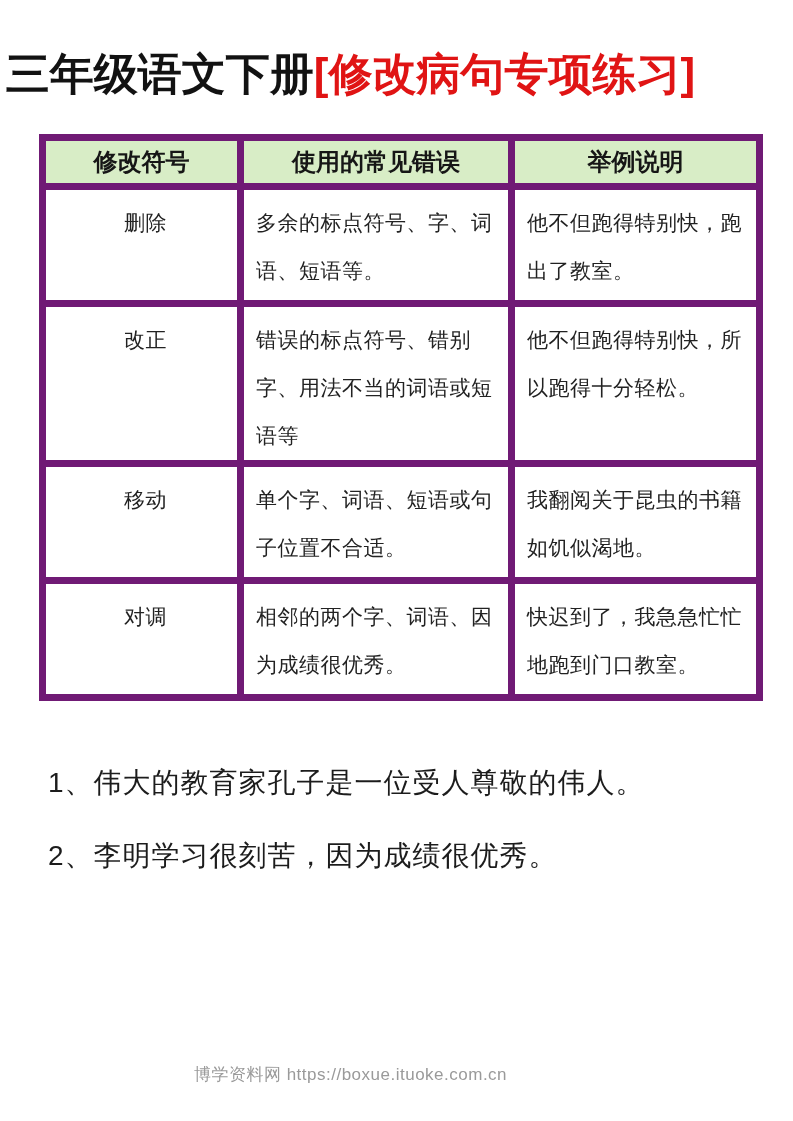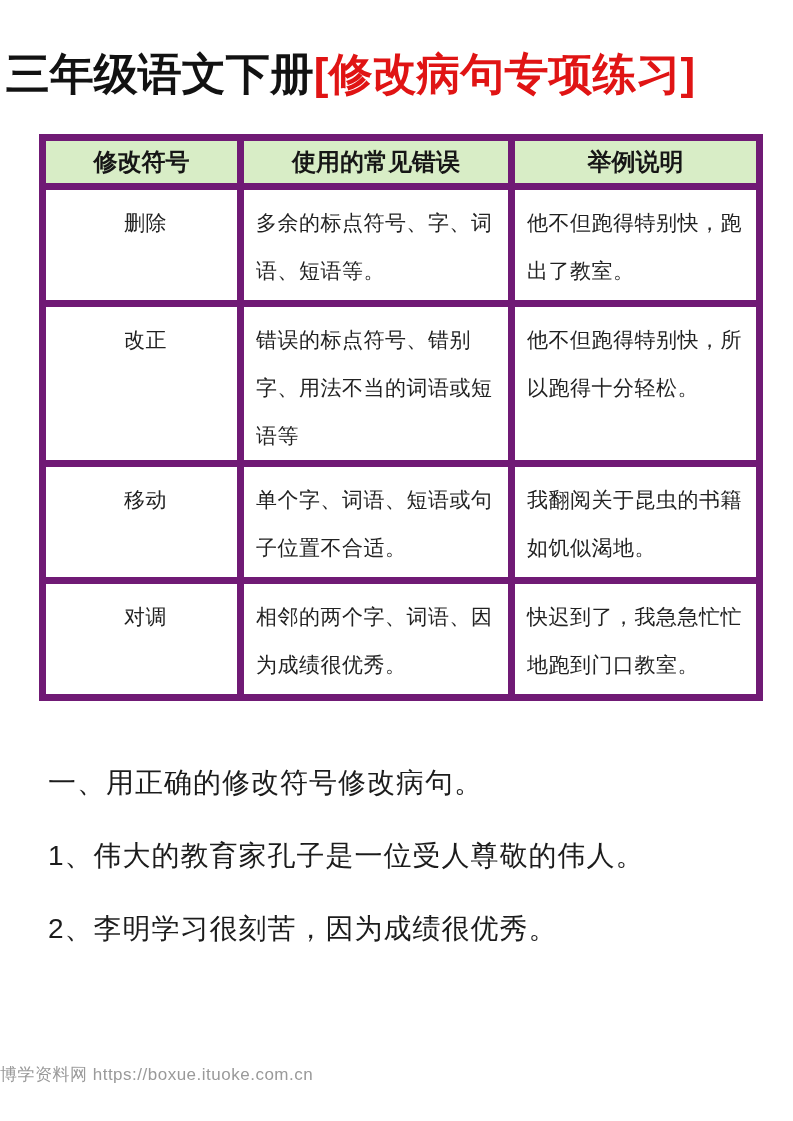--- a/index.html
+++ b/index.html
@@ -79,21 +79,21 @@
     line-height: 29px;
     color: #1c1c1c;
     letter-spacing: 1px;
     white-space: nowrap;
   }
   .footer {
     position: absolute;
     left: 0;
     right: 0;
     top: 1063px;
-    text-align: left;
+    text-align: center;
     font-size: 17px;
     color: #9a9a9a;
     letter-spacing: 0.5px;
   }
 </style>
 </head>
 <body>
 
 <div class="page">
 
@@ -132,20 +132,19 @@
       </tr>
       <tr>
         <td class="sym">对调</td>
         <td>相邻的两个字、词语、因为成绩很优秀。</td>
         <td>快迟到了，我急急忙忙地跑到门口教室。</td>
       </tr>
     </tbody>
   </table>
 
   <div class="exercise">
-    <p>一、用正确的修改符号修改病句。</p>
     <p>1、伟大的教育家孔子是一位受人尊敬的伟人。</p>
     <p>2、李明学习很刻苦，因为成绩很优秀。</p>
   </div>
 
   <div class="footer">博学资料网 https://boxue.ituoke.com.cn</div>
 
 </div>
 
 </body></html>

